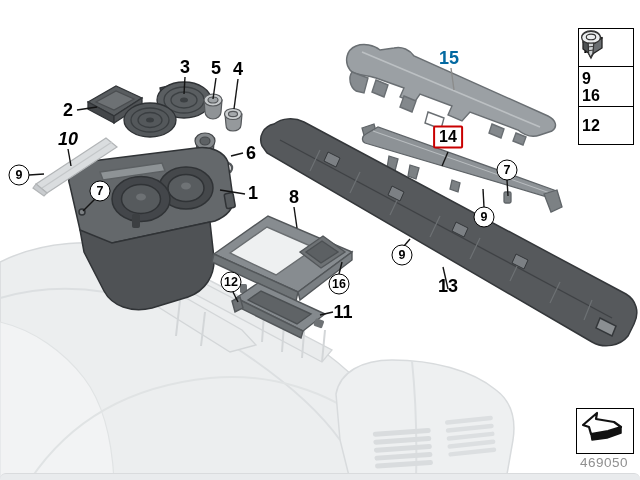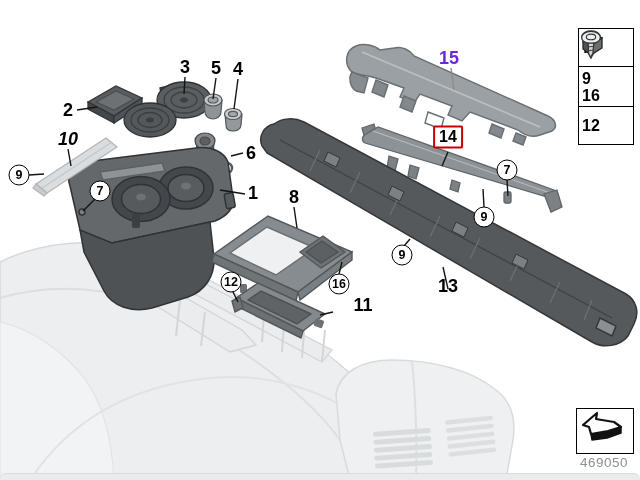--- a/index.html
+++ b/index.html
@@ -4,21 +4,21 @@
 <style>
   html,body{margin:0;padding:0;background:#fff;}
   .stage{
     position:relative;width:640px;height:480px;background:#fff;overflow:hidden;
     font-family:"Liberation Sans",sans-serif;
   }
   .stage svg{position:absolute;left:0;top:0;}
   
   .callout{position:absolute;transform:translate(-50%,-50%);color:#000;
     font-weight:bold;font-size:18px;line-height:1;white-space:nowrap;z-index:5;}
-  .callout.muted{color:#6d28d9;}
+  .callout.muted{color:#0369a1;}
   .callout.circled{
     width:19px;height:19px;border:1.6px solid #000;border-radius:50%;
     background:#fff;font-size:12.5px;display:flex;align-items:center;justify-content:center;
   }
   .callout.highlighted{
     background:#fff;border:2.6px solid #c90000;border-radius:2px;
     padding:1px 4px 2px 4px;font-size:16px;
   }
   
   .legend{
@@ -233,21 +233,21 @@
 
   <div id="callout-layer">
       <div class="callout plain" style="left: 68px; top: 110px;">2</div>
       <div class="callout plain" style="left: 185px; top: 67px;">3</div>
       <div class="callout plain" style="left: 216px; top: 68px;">5</div>
       <div class="callout plain" style="left: 238px; top: 69px;">4</div>
       <div class="callout plain" style="left: 68px; top: 139px; font-style: italic;">10</div>
       <div class="callout plain" style="left: 251px; top: 153px;">6</div>
       <div class="callout plain" style="left: 253px; top: 193px;">1</div>
       <div class="callout plain" style="left: 294px; top: 197px;">8</div>
-      <div class="callout plain" style="left: 343px; top: 305px; margin-left: 20px;">11</div>
+      <div class="callout plain" style="left: 343px; top: 312px;">11</div>
       <div class="callout plain" style="left: 448px; top: 286px; text-align: right;">13</div>
       <div class="callout muted" style="left: 449px; top: 58px;">15</div>
       <div class="callout highlighted" style="left: 448px; top: 137px; border-color: rgb(201, 0, 0);">14</div>
       <div class="callout circled" style="left: 19px; top: 175px;">9</div>
       <div class="callout circled" style="left: 100px; top: 191px;">7</div>
       <div class="callout circled" style="left: 231px; top: 282px;">12</div>
       <div class="callout circled" style="left: 339px; top: 284px;">16</div>
       <div class="callout circled" style="left: 507px; top: 170px;">7</div>
       <div class="callout circled" style="left: 484px; top: 217px;">9</div>
       <div class="callout circled" style="left: 402px; top: 255px;">9</div>

